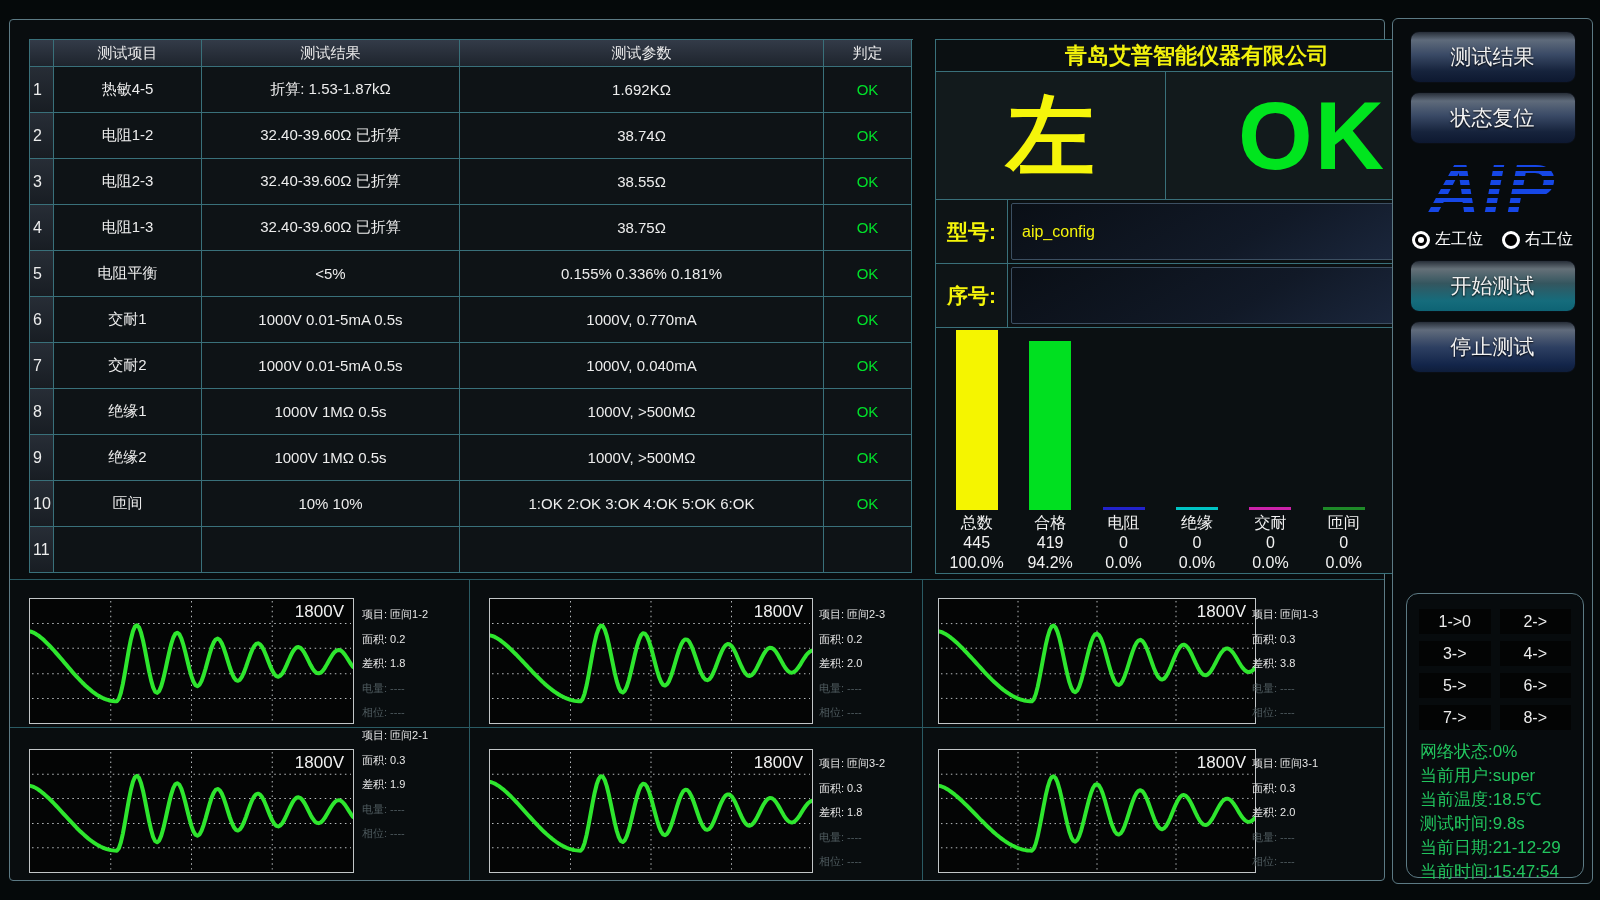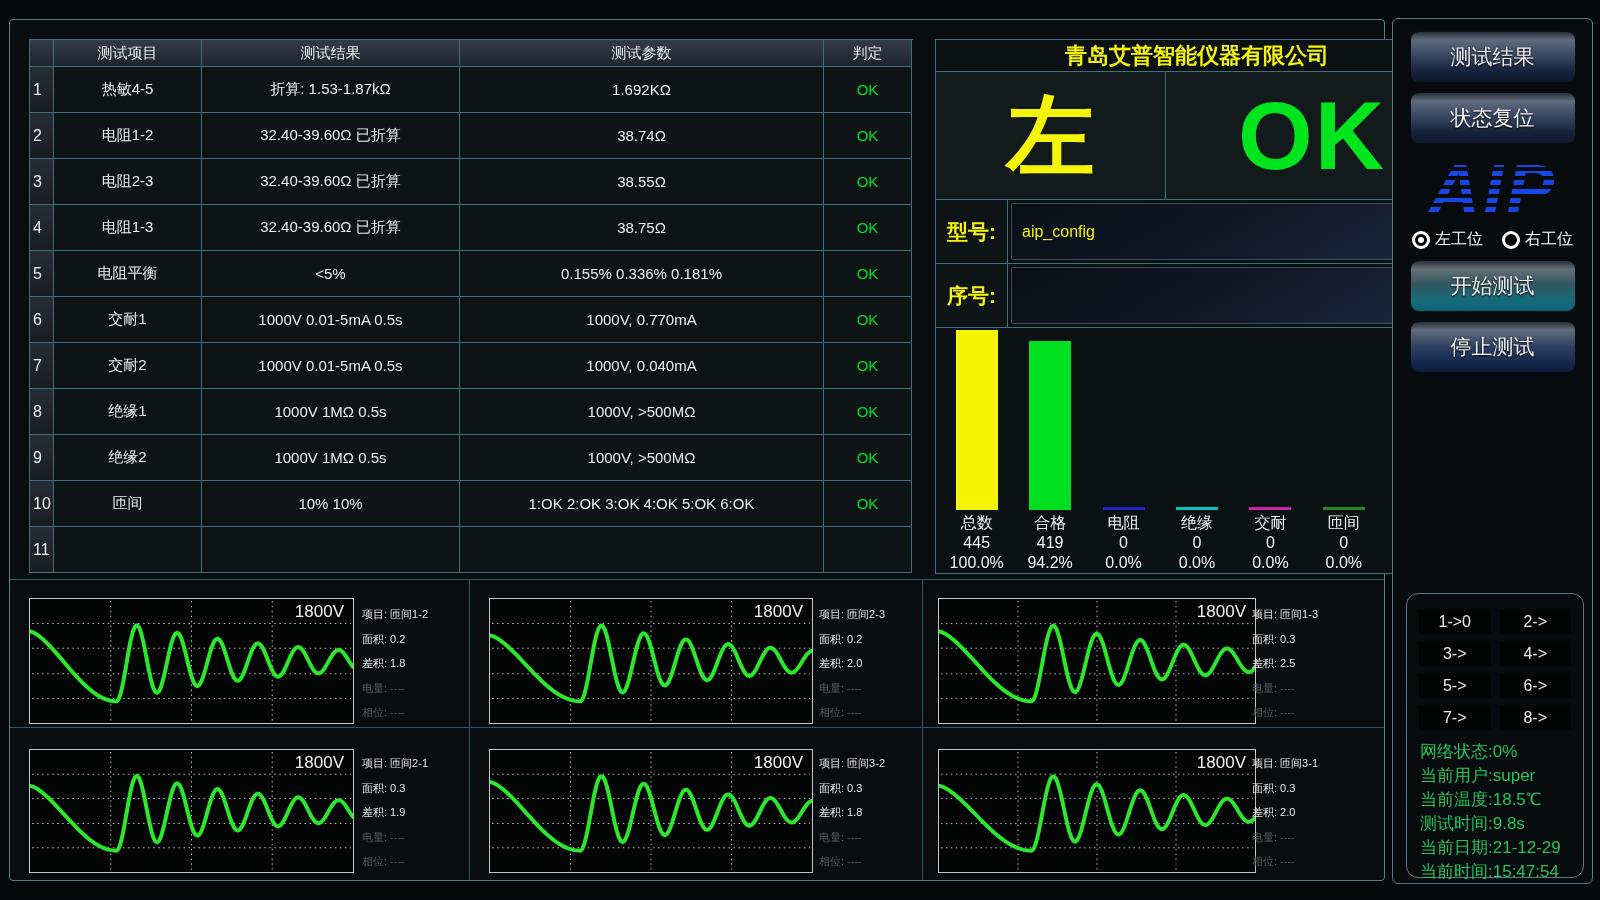--- a/index.html
+++ b/index.html
@@ -60,21 +60,21 @@
   .wp0 { left:19px;  top:578px; width:325px; height:126px; }
   .wp1 { left:479px; top:578px; width:324px; height:126px; }
   .wp2 { left:928px; top:578px; width:318px; height:126px; }
   .wp3 { left:19px;  top:729px; width:325px; height:124px; }
   .wp4 { left:479px; top:729px; width:324px; height:124px; }
   .wp5 { left:928px; top:729px; width:318px; height:124px; }
   .wave-svg { position:absolute; inset:0; width:100%; height:100%; }
   .wave-volt { position:absolute; top:3px; right:9px; color:#f0f0f0; font-size:17px; }
   .wave-info { position:absolute; width:128px; }
   .wi0 { left:352px;  top:582px; } .wi1 { left:809px; top:582px; } .wi2 { left:1242px; top:582px; }
-  .wi3 { left:352px;  top:731px; } .wi4 { left:809px; top:731px; } .wi5 { left:1242px; top:731px; }
+  .wi3 { left:352px;  top:703px; } .wi4 { left:809px; top:731px; } .wi5 { left:1242px; top:731px; }
   .wave-info div { color:#e8e8e8; font-size:11px; line-height:24.6px; white-space:nowrap; }
   .wave-info div.dim { color:#4e5a5e; }
 
   
   .sidebar { position:absolute; left:1392px; top:18px; width:201px; height:866px;
     border:1px solid #5c7a84; border-radius:6px; background:#070b0d; }
   .nav-stack { padding-top:12px; }
   .glossy { width:166px; height:52px; margin:0 auto 9px; border-radius:9px; border:1px solid #0a0e14;
     display:flex; align-items:center; justify-content:center;
     color:#f2f2f2; font-size:21px; text-shadow:0 1px 2px #000; cursor:default;
@@ -318,21 +318,21 @@
         <line x1="80" x2="80" y1="2" y2="124" stroke="#b8bcbe" stroke-width="1" stroke-dasharray="1.5 3.5"></line>
         <line x1="160" x2="160" y1="2" y2="124" stroke="#b8bcbe" stroke-width="1" stroke-dasharray="1.5 3.5"></line>
         <line x1="240" x2="240" y1="2" y2="124" stroke="#b8bcbe" stroke-width="1" stroke-dasharray="1.5 3.5"></line>
         <polyline points="0.0,33.0 2.0,33.4 4.0,34.2 6.0,35.2 8.0,36.5 10.0,37.8 12.0,39.3 14.0,40.9 16.0,42.6 18.0,44.4 20.0,46.3 22.0,48.3 24.0,50.3 26.0,52.4 28.0,54.5 30.0,56.7 32.0,58.8 34.0,61.0 36.0,63.2 38.0,65.4 40.0,67.6 42.0,69.8 44.0,72.0 46.0,74.2 48.0,76.3 50.0,78.3 52.0,80.4 54.0,82.4 56.0,84.3 58.0,86.1 60.0,87.9 62.0,89.7 64.0,91.3 66.0,92.9 68.0,94.3 70.0,95.7 72.0,97.0 74.0,98.2 76.0,99.3 78.0,100.2 80.0,101.1 82.0,101.9 84.0,102.5 86.0,103.1 88.0,103.5 90.0,103.8 92.0,103.9 94.0,104.0 96.0,101.9 98.0,96.7 100.0,88.9 102.0,79.2 104.0,68.5 106.0,57.6 108.0,47.3 110.0,38.6 112.0,32.0 114.0,28.0 116.0,27.0 118.0,28.8 120.0,33.4 122.0,40.2 124.0,48.7 126.0,58.2 128.0,67.8 130.0,76.8 132.0,84.5 134.0,90.3 136.0,93.7 138.0,94.7 140.0,93.0 142.0,89.0 144.0,83.0 146.0,75.5 148.0,67.2 150.0,58.8 152.0,50.9 154.0,44.1 156.0,39.0 158.0,36.0 160.0,35.2 162.0,36.6 164.0,40.2 166.0,45.4 168.0,52.0 170.0,59.3 172.0,66.7 174.0,73.6 176.0,79.6 178.0,84.0 180.0,86.7 182.0,87.4 184.0,86.2 186.0,83.1 188.0,78.4 190.0,72.7 192.0,66.3 194.0,59.8 196.0,53.7 198.0,48.4 200.0,44.5 202.0,42.2 204.0,41.5 206.0,42.6 208.0,45.4 210.0,49.4 212.0,54.5 214.0,60.1 216.0,65.8 218.0,71.2 220.0,75.8 222.0,79.2 224.0,81.3 226.0,81.9 228.0,80.9 230.0,78.5 232.0,74.9 234.0,70.5 236.0,65.5 238.0,60.5 240.0,55.8 242.0,51.8 244.0,48.7 246.0,46.9 248.0,46.4 250.0,47.3 252.0,49.4 254.0,52.5 256.0,56.4 258.0,60.8 260.0,65.2 262.0,69.3 264.0,72.9 266.0,75.5 268.0,77.1 270.0,77.6 272.0,76.8 274.0,75.0 276.0,72.2 278.0,68.8 280.0,65.0 282.0,61.1 284.0,57.4 286.0,54.3 288.0,52.0 290.0,50.6 292.0,50.2 294.0,50.9 296.0,52.5 298.0,54.9 300.0,57.9 302.0,61.3 304.0,64.7 306.0,67.9 308.0,70.6 310.0,72.7 312.0,73.9 314.0,74.2 316.0,73.7 318.0,72.2 320.0,70.1" fill="none" stroke="#2ee62e" stroke-width="4" stroke-linejoin="round" stroke-linecap="round"></polyline>
       </svg>
     <span class="wave-volt">1800V</span>
   </div>
   <div class="wave-info wi2">
     <div>项目: 匝间1-3</div>
     <div>面积: 0.3</div>
-    <div>差积: 2.5</div>
+    <div>差积: 3.8</div>
     <div class="dim">电量: ----</div>
     <div class="dim">相位: ----</div>
   </div>
 
   <div class="wave-box wp3">
     <svg class="wave-svg" viewBox="0 0 320 126" preserveAspectRatio="none">
         <line x1="2" x2="318" y1="25" y2="25" stroke="#b8bcbe" stroke-width="1" stroke-dasharray="1.5 3.5"></line>
         <line x1="2" x2="318" y1="50" y2="50" stroke="#b8bcbe" stroke-width="1" stroke-dasharray="1.5 3.5"></line>
         <line x1="2" x2="318" y1="76" y2="76" stroke="#b8bcbe" stroke-width="1" stroke-dasharray="1.5 3.5"></line>
         <line x1="2" x2="318" y1="101" y2="101" stroke="#b8bcbe" stroke-width="1" stroke-dasharray="1.5 3.5"></line>

